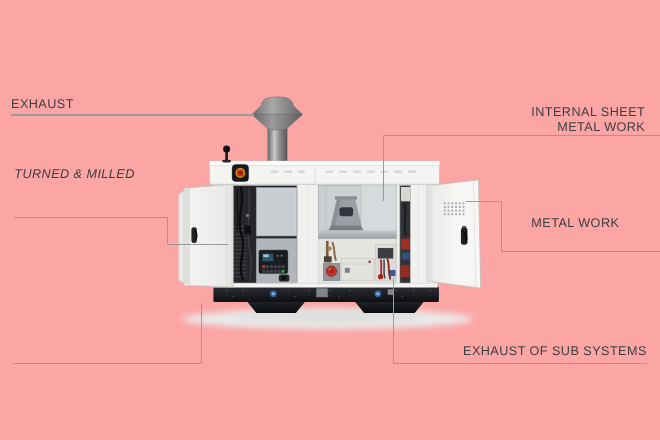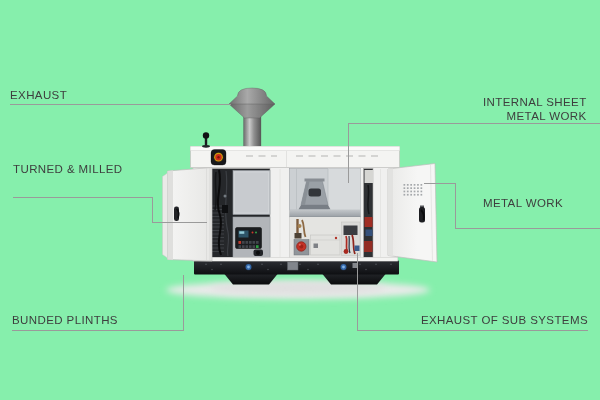--- a/index.html
+++ b/index.html
@@ -1,17 +1,17 @@
 <!DOCTYPE html>
 <html><head>
 <meta charset="utf-8">
 <style>
   html,body{margin:0;padding:0;background:#ffffff;}
   .stage{
-    position:relative;width:600px;height:400px;background:#86efac;overflow:hidden;
+    position:relative;width:600px;height:400px;background:#fca5a5;overflow:hidden;
     font-family:"Liberation Sans",sans-serif;
   }
   .machine-svg{position:absolute;left:0;top:0;}
   .callout-label{
     position:absolute;color:#3e3e3e;font-size:11.5px;font-weight:500;
     letter-spacing:0.4px;line-height:14px;white-space:nowrap;
   }
   .callout-label span{display:block;}
   .align-right{text-align:right;}
 </style>
@@ -305,27 +305,24 @@
       <path d="M600,123.5 H348.5 V183"></path>
       <path d="M424,183.5 H455.5 V228.5 H600"></path>
       <path d="M357.5,253 V330.5 H588"></path>
     </g>
   </svg>
 
   <div class="callout-label" style="left:10px;top:88px;">
     <span>EXHAUST</span>
   </div>
 
-  <div class="callout-label" style="left:13px;top:162px;">
+  <div class="callout-label" style="left:13px;top:152px;font-style:italic;">
     <span>TURNED &amp; MILLED</span>
   </div>
 
-  <div class="callout-label" style="left:12px;top:313px;">
-    <span>BUNDED PLINTHS</span>
-  </div>
 
   <div class="callout-label" style="left:483px;top:95px;text-align:right;">
     <span>INTERNAL SHEET</span>
     <span>METAL WORK</span>
   </div>
 
   <div class="callout-label" style="left:483px;top:196px;">
     <span>METAL WORK</span>
   </div>
 

